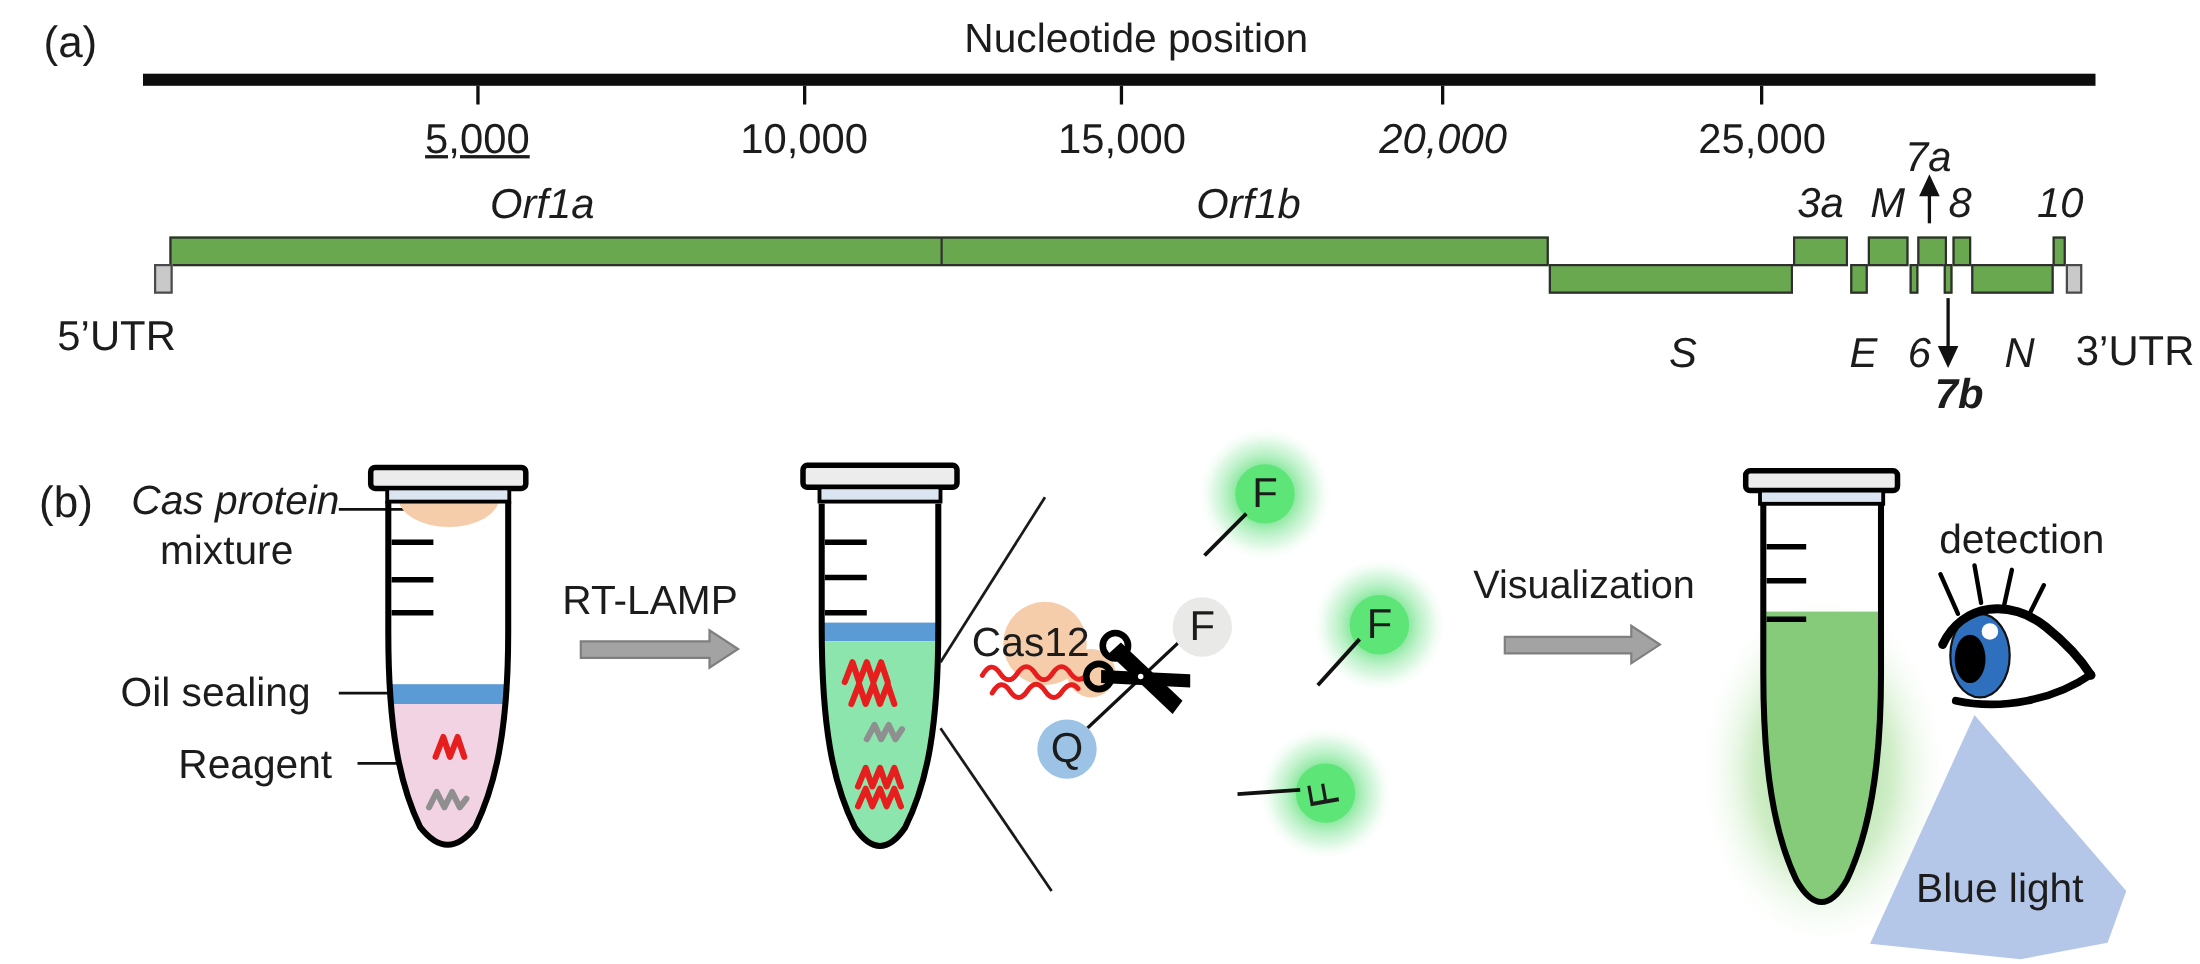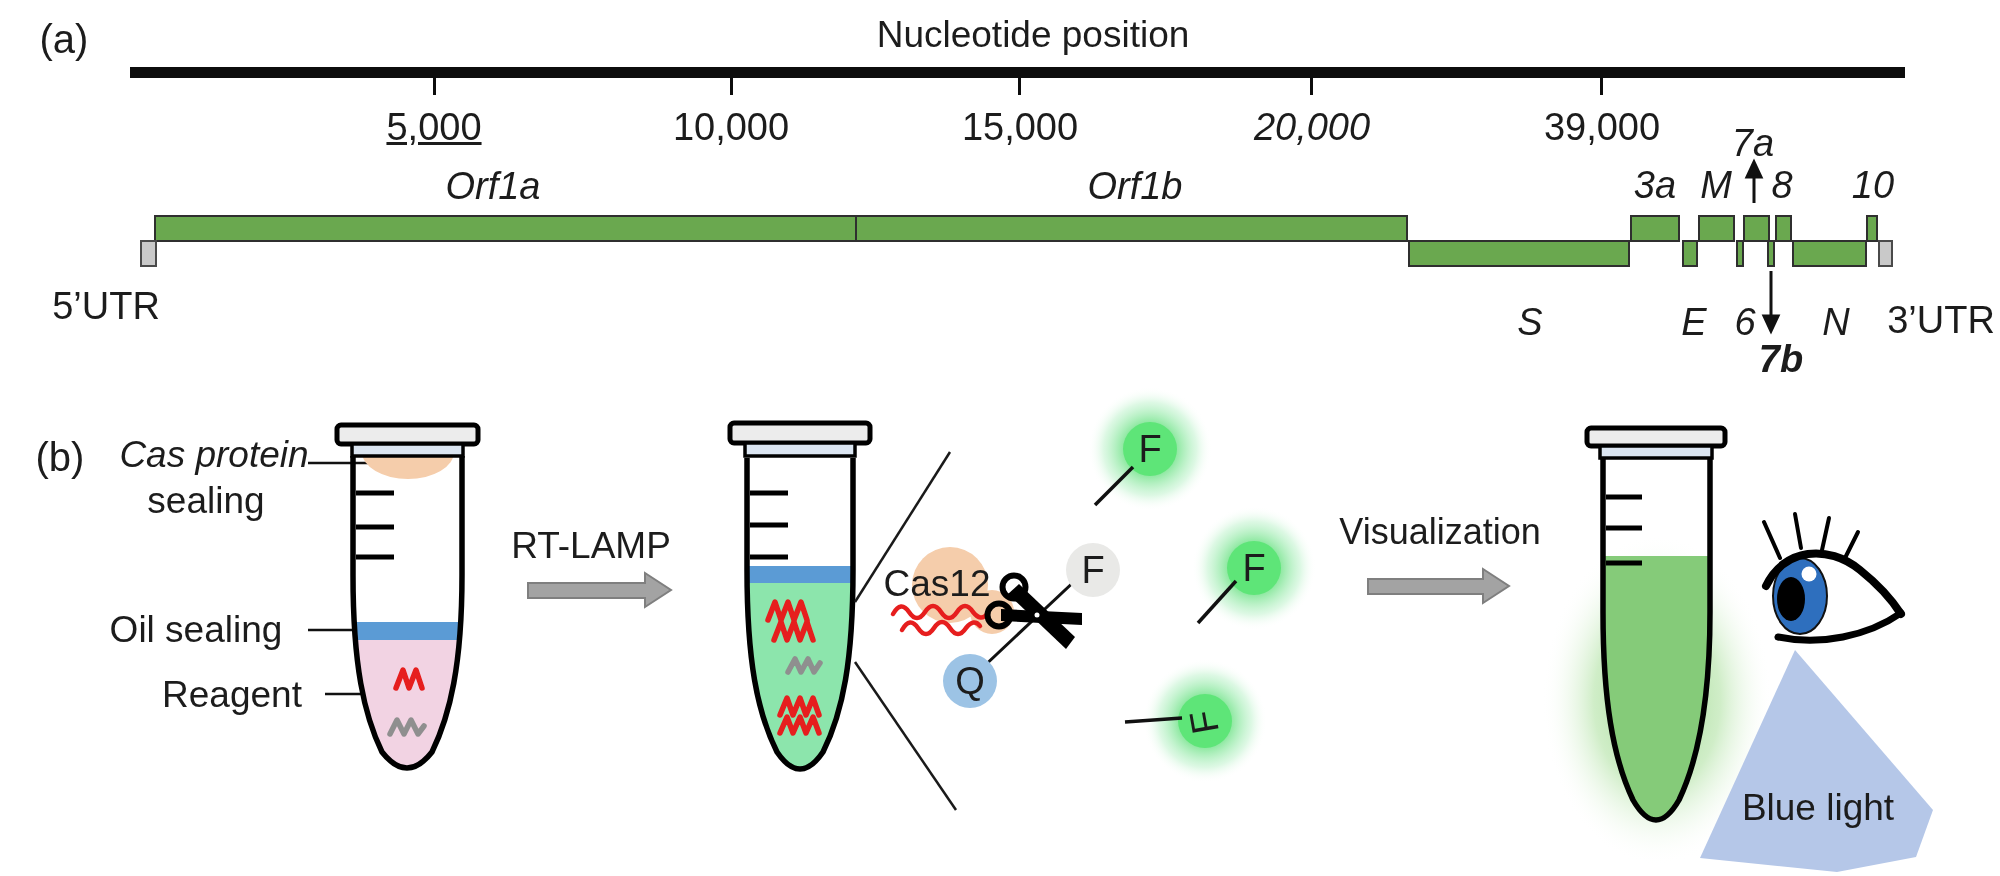--- a/index.html
+++ b/index.html
@@ -184,21 +184,21 @@
   <div class="ruler" style="left:433px;top:78px;width:3px;height:17px;"></div>
   <div class="ruler" style="left:730px;top:78px;width:3px;height:17px;"></div>
   <div class="ruler" style="left:1018px;top:78px;width:3px;height:17px;"></div>
   <div class="ruler" style="left:1310px;top:78px;width:3px;height:17px;"></div>
   <div class="ruler" style="left:1600px;top:78px;width:3px;height:17px;"></div>
 
   <div class="t" style="left:354px;top:108px;width:160px;text-decoration:underline;">5,000</div>
   <div class="t" style="left:651px;top:108px;width:160px;">10,000</div>
   <div class="t" style="left:940px;top:108px;width:160px;">15,000</div>
   <div class="t" style="left:1232px;top:108px;width:160px;font-style:italic;">20,000</div>
-  <div class="t" style="left:1522px;top:108px;width:160px;">39,000</div>
+  <div class="t" style="left:1522px;top:108px;width:160px;">25,000</div>
 
   <div class="t it" style="left:413px;top:167px;width:160px;">Orf1a</div>
   <div class="t it" style="left:1055px;top:167px;width:160px;">Orf1b</div>
   <div class="t it" style="left:1615px;top:166px;width:80px;">3a</div>
   <div class="t it" style="left:1676px;top:166px;width:80px;">M</div>
   <div class="t it" style="left:1713px;top:124px;width:80px;">7a</div>
   <div class="t it" style="left:1752px;top:166px;width:60px;">8</div>
   <div class="t it" style="left:1833px;top:166px;width:80px;">10</div>
 
   <div class="gbox" style="left:154px;top:215px;width:1254px;height:27px;"></div>
@@ -220,29 +220,30 @@
   <div class="t" style="left:26px;top:287px;width:160px;text-align:center;">5’UTR</div>
   <div class="t it" style="left:1470px;top:303px;width:120px;">S</div>
   <div class="t it" style="left:1654px;top:303px;width:80px;">E</div>
   <div class="t it" style="left:1705px;top:303px;width:80px;">6</div>
   <div class="t it" style="left:1741px;top:340px;width:80px;font-weight:bold;">7b</div>
   <div class="t it" style="left:1796px;top:303px;width:80px;">N</div>
   <div class="t" style="left:1861px;top:301px;width:160px;">3’UTR</div>
 
   <div class="t big" style="left:20px;top:436px;width:80px;">(b)</div>
   <div class="t" style="left:104px;top:436px;width:220px;font-size:37px;font-style:italic;">Cas protein</div>
-  <div class="t" style="left:96px;top:482px;width:220px;font-size:37px;">sealing</div>
+  <div class="t" style="left:96px;top:482px;width:220px;font-size:37px;">mixture</div>
   <div class="t" style="left:96px;top:611px;width:200px;font-size:37px;">Oil sealing</div>
   <div class="t" style="left:491px;top:527px;width:200px;font-size:37px;">RT-LAMP</div>
 
   <div class="t" style="left:132px;top:676px;width:200px;font-size:37px;">Reagent</div>
   <div class="t" style="left:1330px;top:513px;width:220px;font-size:36px;">Visualization</div>
 
   <div class="t" style="left:857px;top:565px;width:160px;font-size:37px;">Cas12</div>
   <div class="t" style="left:1063px;top:551px;width:60px;">F</div>
   <div class="t" style="left:940px;top:662px;width:60px;">Q</div>
   <div class="t" style="left:1120px;top:430px;width:60px;">F</div>
   <div class="t" style="left:1224px;top:549px;width:60px;">F</div>
   <div class="t" style="left:1175px;top:702px;width:60px;transform:rotate(-100deg);">F</div>
 
+  <div class="t" style="left:1718px;top:472px;width:240px;font-size:37px;">detection</div>
   <div class="t" style="left:1698px;top:789px;width:240px;font-size:37px;">Blue light</div>
 
 </div>
 
 </body></html>

